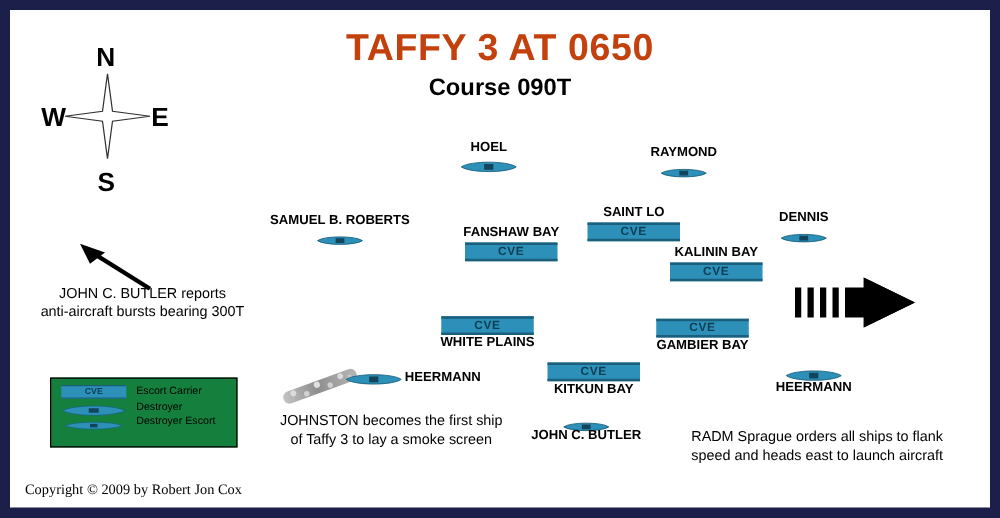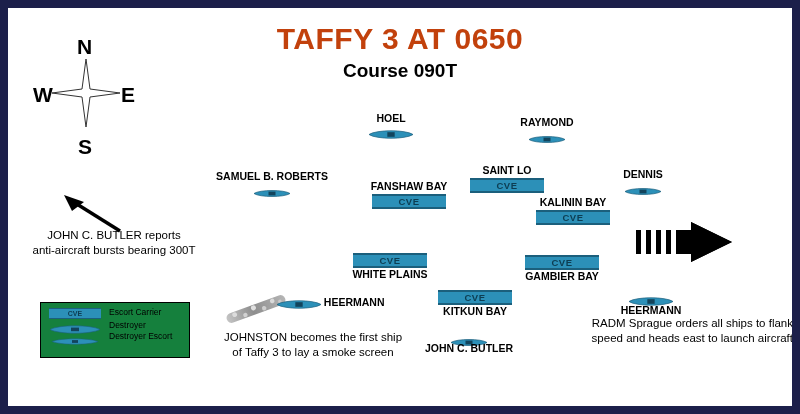--- a/index.html
+++ b/index.html
@@ -173,23 +173,23 @@
     font-size: 11.5px;
     color: #000000;
     line-height: 15px;
   }
 
   
   #east-arrow { position: absolute; left: 628px; top: 212px; }
   #sprague-note {
     position: absolute;
     left: 545px;
-    top: 308px;
+    top: 335px;
     width: 240px;
-    text-align: right;
+    text-align: left;
     font-size: 11.5px;
     color: #000000;
     line-height: 15px;
   }
 
   
   #copyright {
     position: absolute;
     left: 12px;
     top: 378px;
@@ -340,15 +340,16 @@
       <rect x="40" y="10" width="17" height="24" fill="#000000"></rect>
       <polygon points="55,2 55,42 96,22" fill="#000000"></polygon>
       <polygon points="55,2 55,12 68,22 55,32 55,42 96,22" fill="#000000"></polygon>
     </svg>
 
     <div id="sprague-note">
       <div>RADM Sprague orders all ships to flank</div>
       <div>speed and heads east to launch aircraft</div>
     </div>
 
+    <div id="copyright">Copyright © 2009 by Robert Jon Cox</div>
 
   </div>
 </div>
 
 </body></html>

